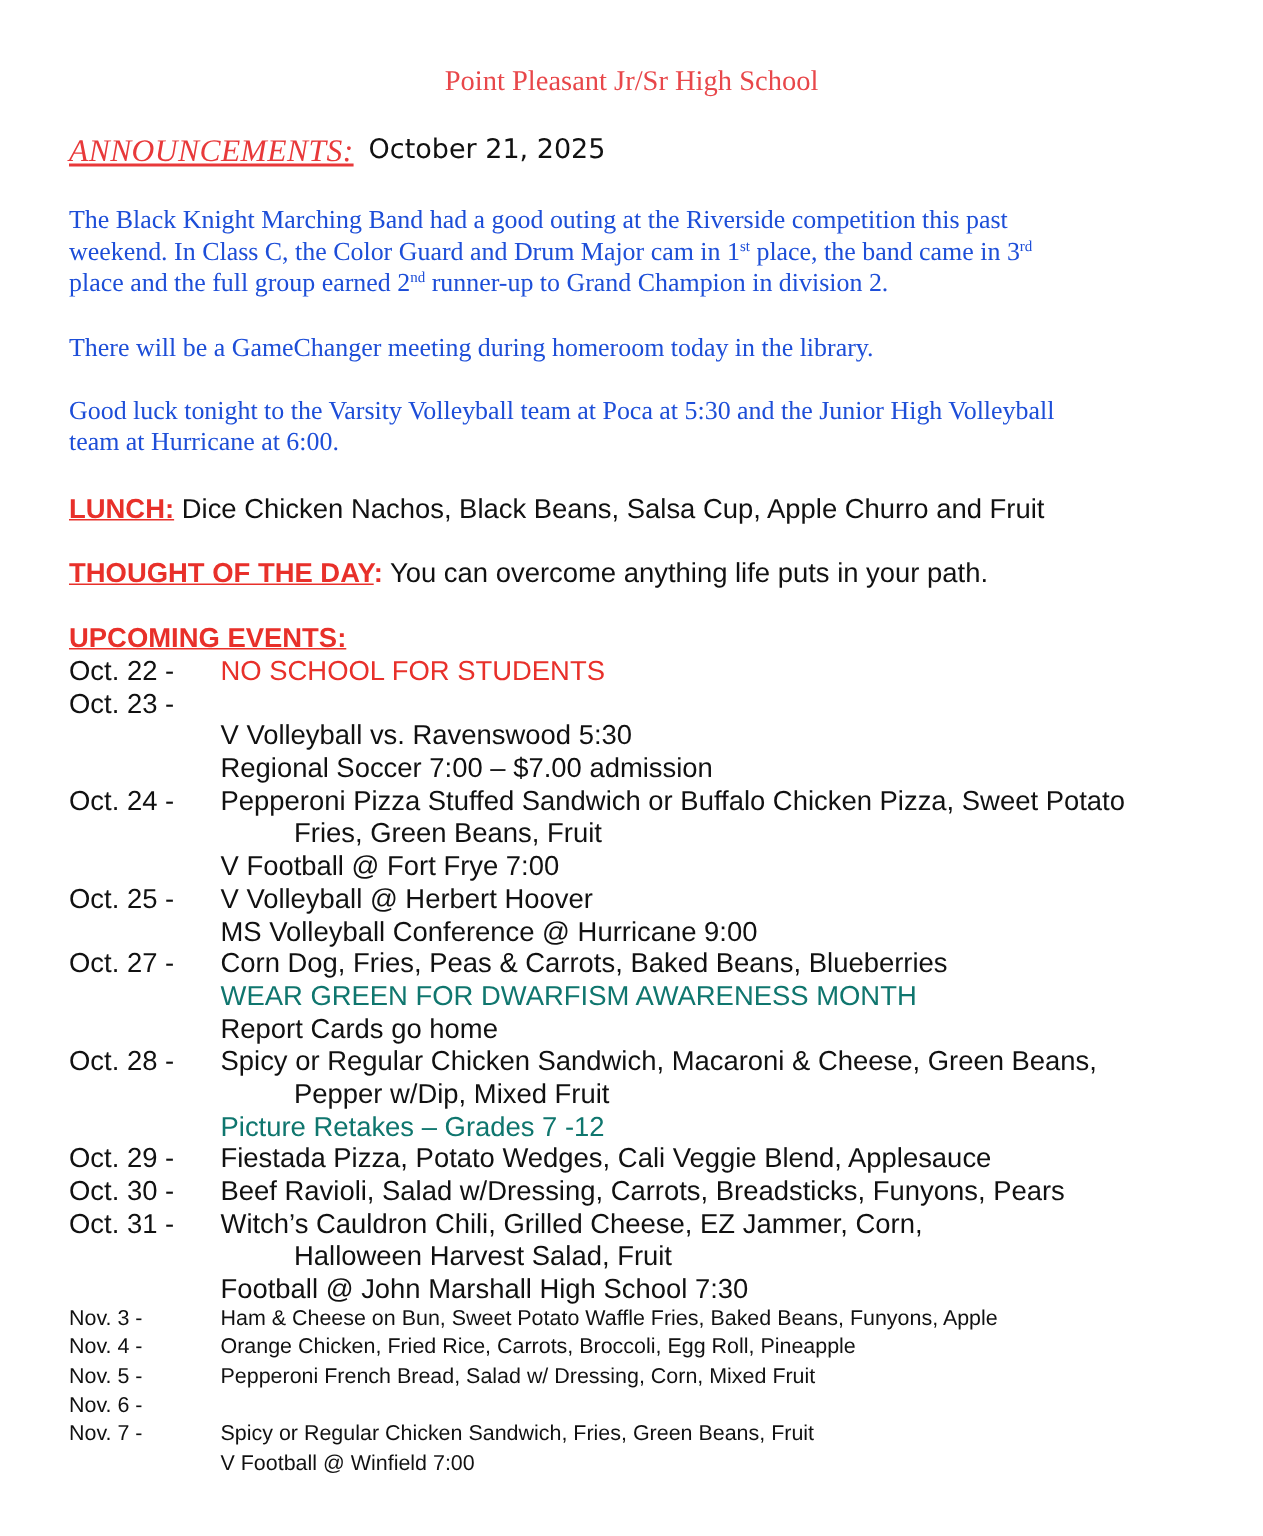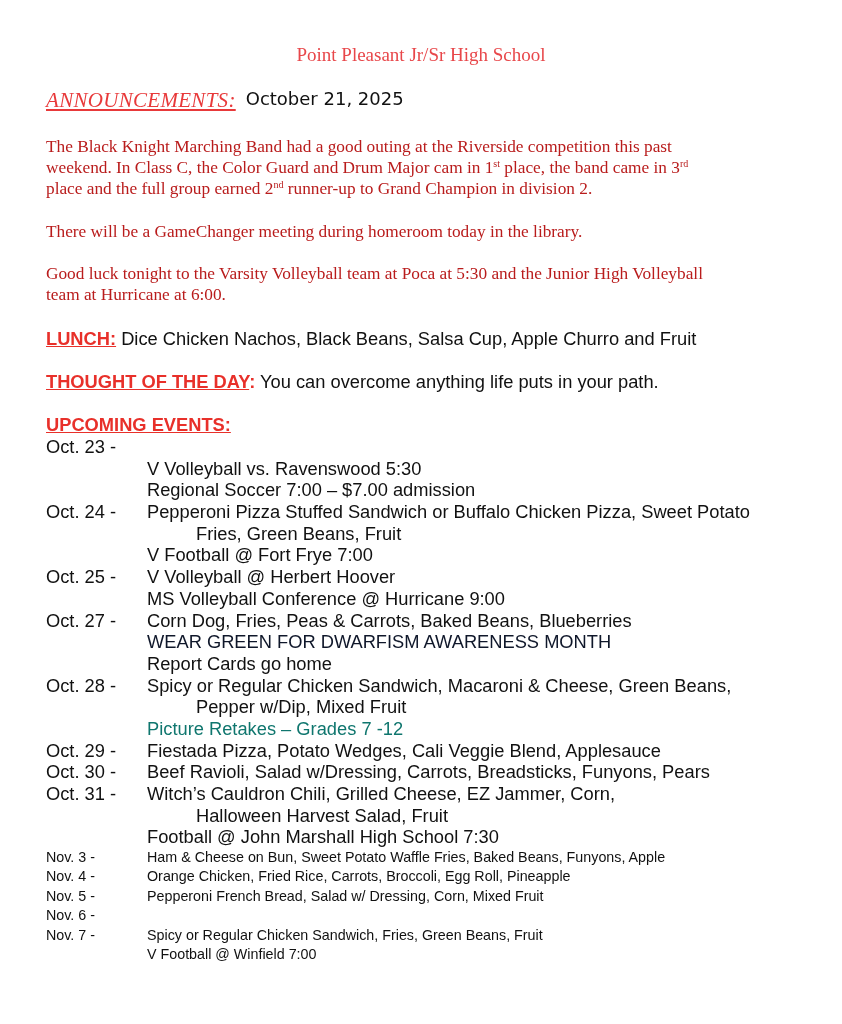--- a/index.html
+++ b/index.html
@@ -14,38 +14,38 @@
   .ann-heading {
     font-family: "Liberation Serif", serif; font-style: italic; font-size: 21px;
     color: #e8393a; text-decoration: underline; letter-spacing: 0.3px;
   }
   .ann-date {
     font-family: "DejaVu Sans", sans-serif; font-size: 18px; color: #111;
     margin-left: 10px; position: relative; top: -2px;
   }
   .para {
     position: absolute; left: 46px; width: 760px;
-    font-family: "Liberation Serif", serif; font-size: 17.3px; line-height: 21px; color: #b91c1c;
+    font-family: "Liberation Serif", serif; font-size: 17.3px; line-height: 21px; color: #1d4ed8;
   }
   .para sup { font-size: 10px; line-height: 0; vertical-align: 6px; }
   .sans-line {
     position: absolute; left: 46px; white-space: nowrap;
     font-family: "Liberation Sans", sans-serif; font-size: 18.3px; color: #111;
   }
   .red-head { color: #e8302a; font-weight: bold; }
   .red-head .u { text-decoration: underline; text-align: center; }
   .events { position: absolute; left: 46px; top: 436px; width: 790px;
     font-family: "Liberation Sans", sans-serif; color: #111; }
   .events .row { position: relative; height: 21.7px; white-space: nowrap; font-size: 18.3px; line-height: 21.7px; }
   .events .date { position: absolute; left: 0; }
   .events .txt { position: absolute; left: 101px; }
   .events .txt.indent { left: 150px; }
   .events .row.small { height: 19.4px; font-size: 14.3px; line-height: 19.4px; }
   .c-red { color: #e8302a; }
-  .c-green { color: #0f172a; }
+  .c-green { color: #0f766e; }
   .c-blue { color: #0f766e; }
 </style>
 </head>
 <body>
 
 <div class="page">
 
   <div class="school-title">Point Pleasant Jr/Sr High School</div>
 
   <div class="ann-line">
@@ -71,20 +71,24 @@
 
   <div class="sans-line" style="top:371px;">
     <span class="red-head"><span class="u">THOUGHT OF THE DAY</span><span>:</span></span><span> You can overcome anything life puts in your path.</span>
   </div>
 
   <div class="sans-line" style="top:414px;">
     <span class="red-head"><span class="u">UPCOMING EVENTS:</span></span>
   </div>
 
   <div class="events" id="events">
+      <div class="row">
+        <span class="date">Oct. 22 -</span>
+        <span class="txt c-red">NO SCHOOL FOR STUDENTS</span>
+      </div>
       <div class="row">
         <span class="date">Oct. 23 -</span>
       </div>
       <div class="row">
         <span class="date"></span>
         <span class="txt">V Volleyball vs. Ravenswood 5:30</span>
       </div>
       <div class="row">
         <span class="date"></span>
         <span class="txt">Regional Soccer 7:00 – $7.00 admission</span>

